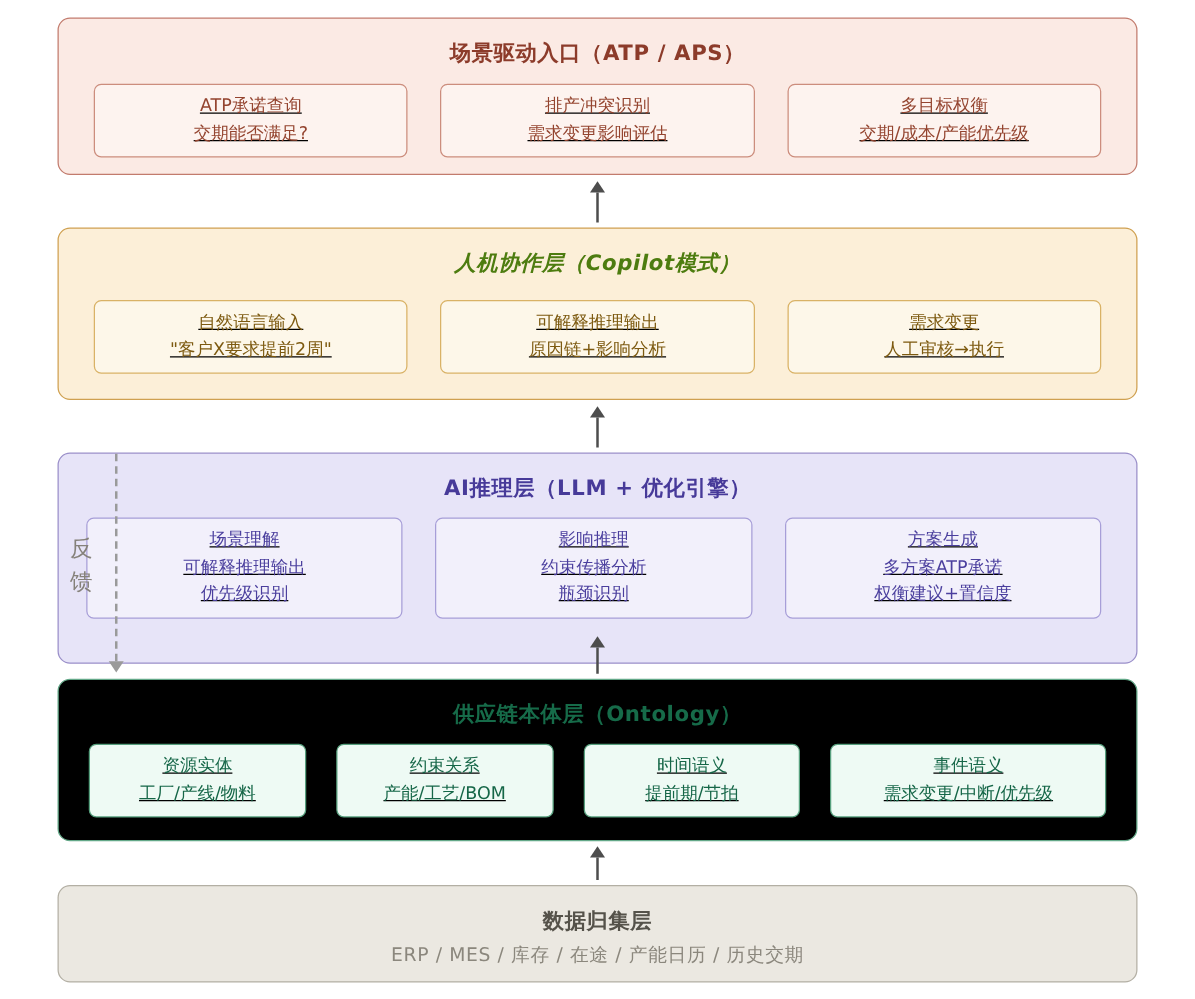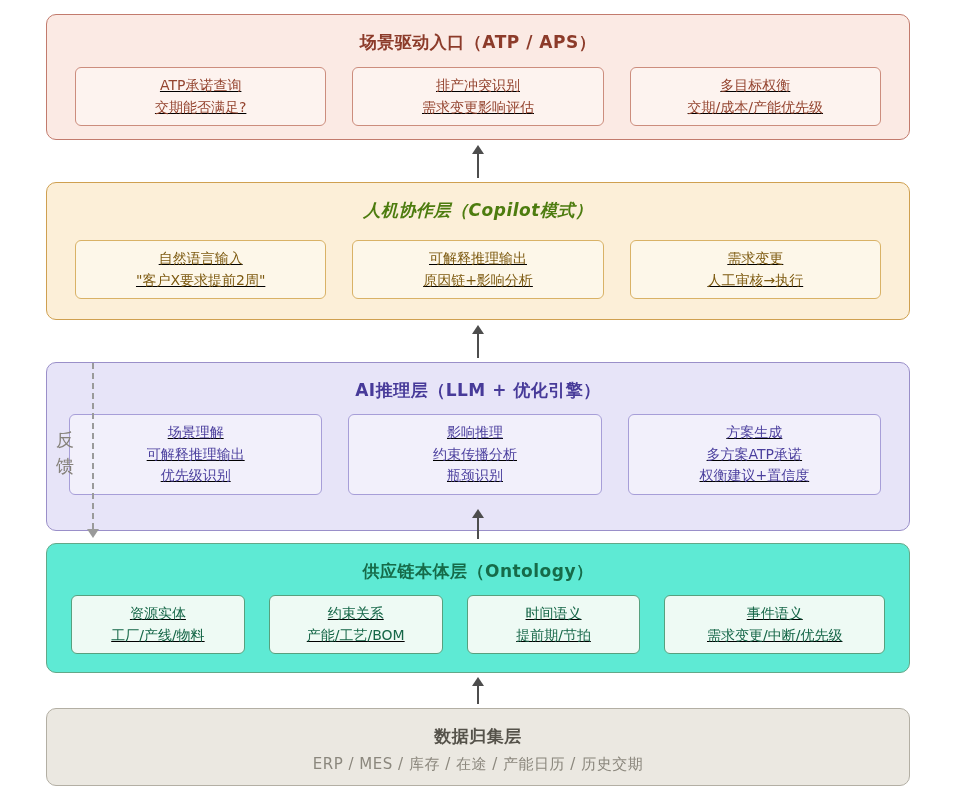--- a/index.html
+++ b/index.html
@@ -23,21 +23,21 @@
   .layer2 .box-row{margin-top:18px;}
   .layer2 .box{background:#fdf7e9;border-color:#d9b266;color:#7d5a10;}
 
   
   .layer3{top:362px;height:169px;background:#e7e4f8;border-color:#9a8fc9;}
   .layer3 .layer-title{color:#473a99;}
   .layer3 .box-row{margin-top:12px;padding-left:22px;}
   .layer3 .box{background:#f2f0fb;border-color:#a79ed8;color:#4b3f9e;}
 
   
-  .layer4{top:543px;height:130px;background:#5eead4;border-color:#63a888;}
+  .layer4{top:543px;height:130px;background:#000000;border-color:#63a888;}
   .layer4 .layer-title{color:#166b49;}
   .layer4 .box-row{gap:24px;padding:0 24px;margin-top:12px;justify-content:center;}
   .layer4 .box{background:#eefaf4;border-color:#57a07e;color:#156647;}
   .layer4 .box-wide{flex:1.3 1 0;}
 
   
   .layer5{top:708px;height:78px;background:#ebe8e1;border-color:#b3afa4;}
   .layer5 .layer-title{color:#55524a;}
   .layer5 .layer-subtitle{text-align:center;font-size:15px;color:#8b877d;margin-top:7px;letter-spacing:.5px;}
 

